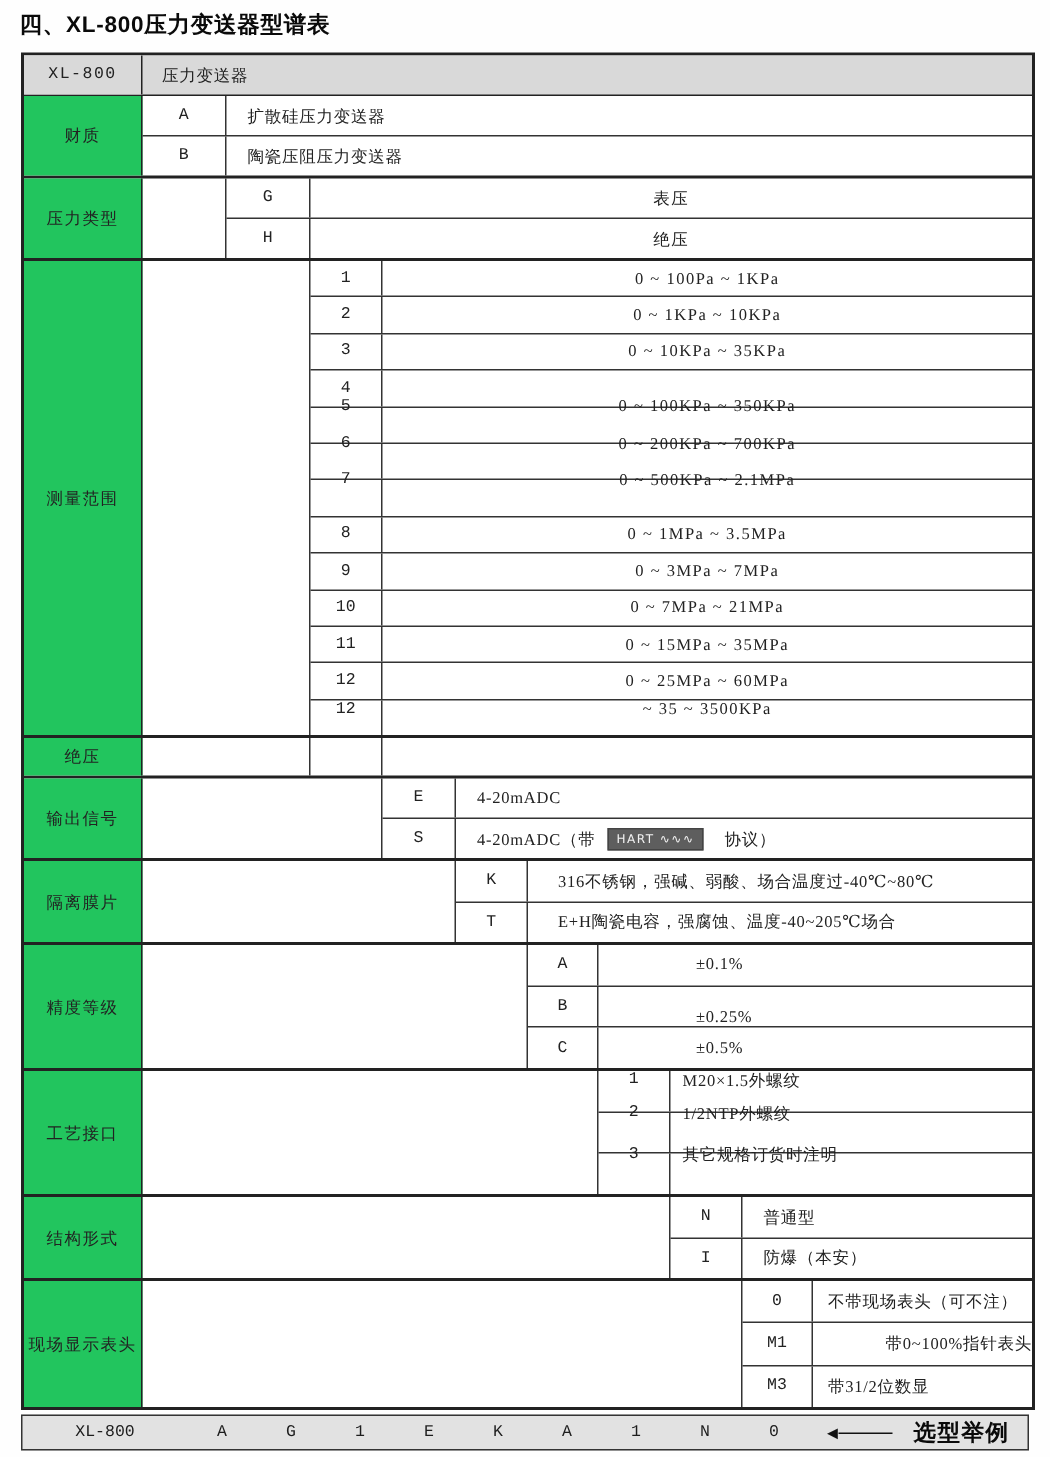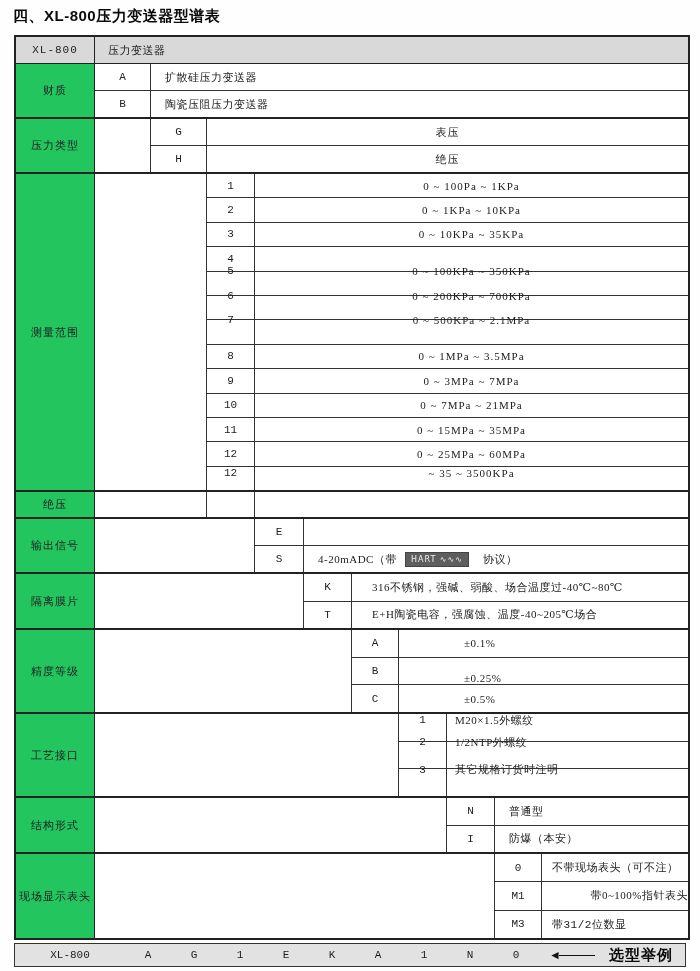--- a/index.html
+++ b/index.html
@@ -247,20 +247,23 @@
         </div>
       </div>
       <div class="group" style="height: 55px;">
         <div class="cell lbl-cell">输出信号</div>
         <div class="cell indent-cell" style="width: 160px;"></div>
         <div class="rows-col">
           <div class="rrow">
             <div class="cell code-cell" style="width: 49px;">
               <span>E</span>
             </div>
+            <div class="cell desc-cell" style="padding-left: 14px;">
+              <span>4-20mADC</span>
+            </div>
           </div>
           <div class="rrow">
             <div class="cell code-cell" style="width: 49px;">
               <span>S</span>
             </div>
             <div class="cell desc-cell" style="padding-left: 14px;">
               <span>4-20mADC（带</span>
               <span class="hart-logo">HART ∿∿∿</span>
               <span>协议）</span>
             </div>
@@ -388,21 +391,21 @@
               <span>M1</span>
             </div>
             <div class="cell desc-cell" style="padding-left: 10px; justify-content: flex-end;">
               <span>带0~100%指针表头</span>
             </div>
           </div>
           <div class="rrow">
             <div class="cell code-cell" style="width: 47px;">
               <span>M3</span>
             </div>
-            <div class="cell desc-cell" style="padding-left: 10px; font-family: Liberation Mono, monospace;">
+            <div class="cell desc-cell" style="padding-left: 10px;">
               <span>带31/2位数显</span>
             </div>
           </div>
         </div>
       </div>
     </div>
 </div>
 
 <div class="example-row">
   <div class="ex-model">XL-800</div>

